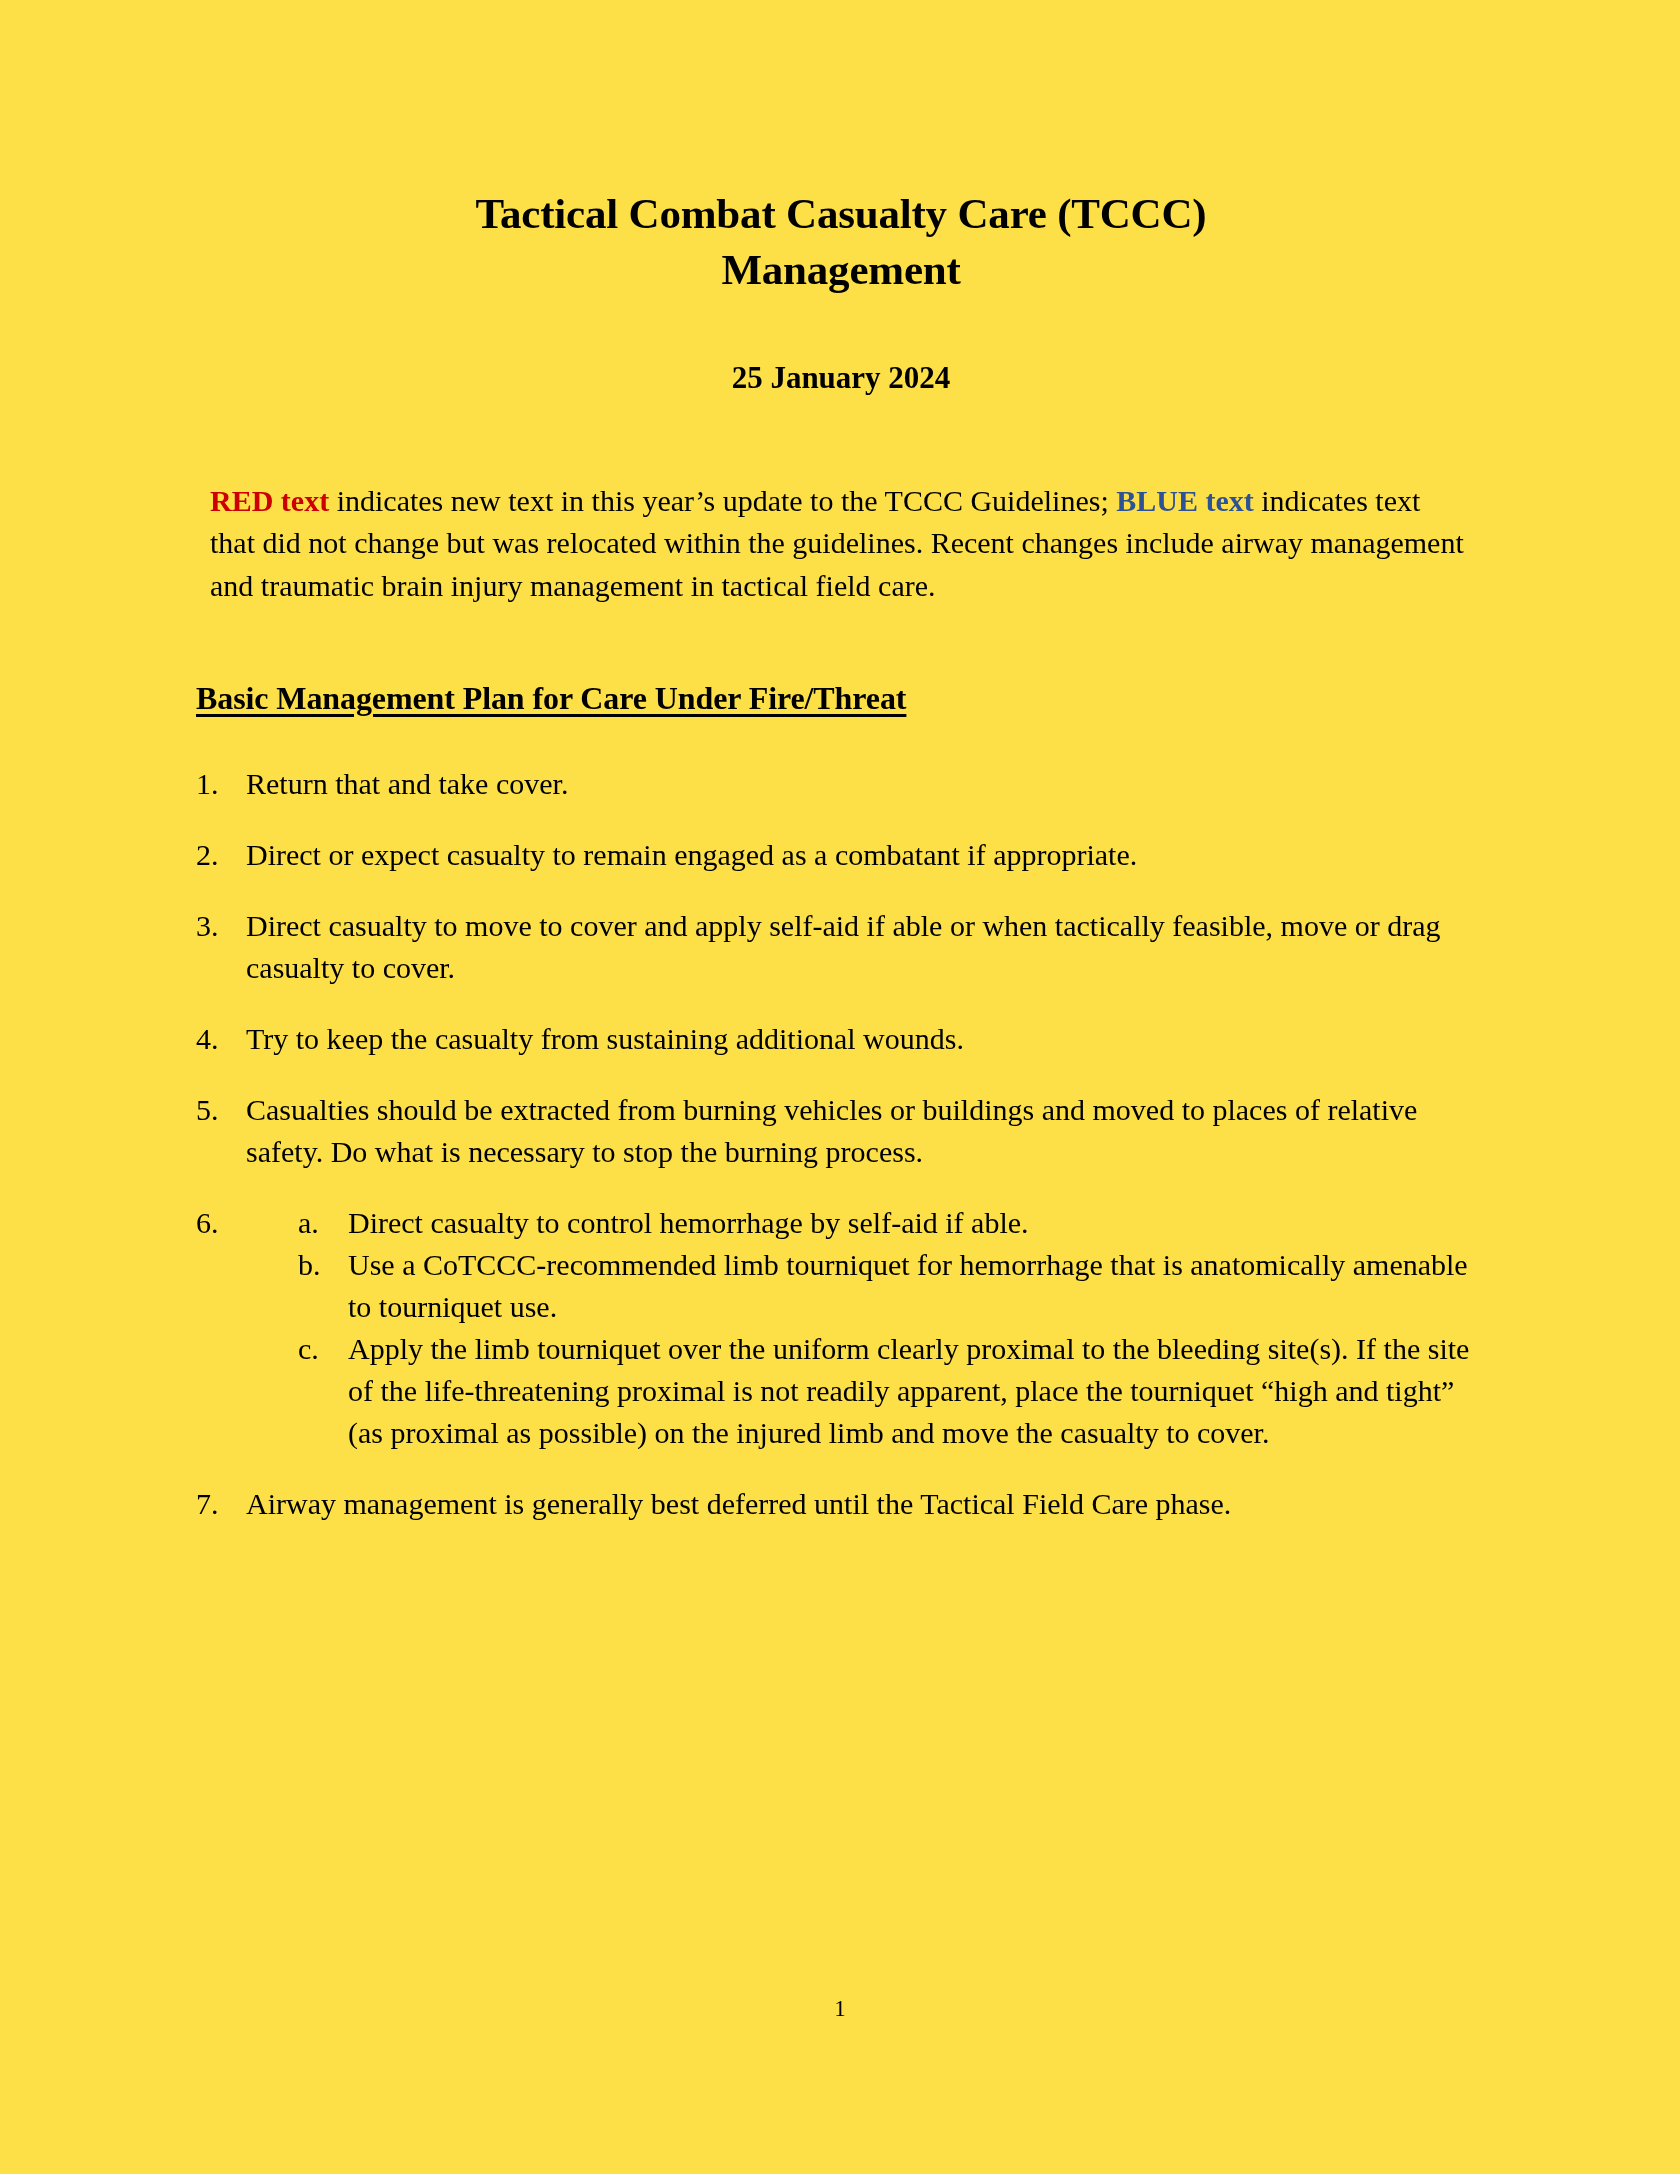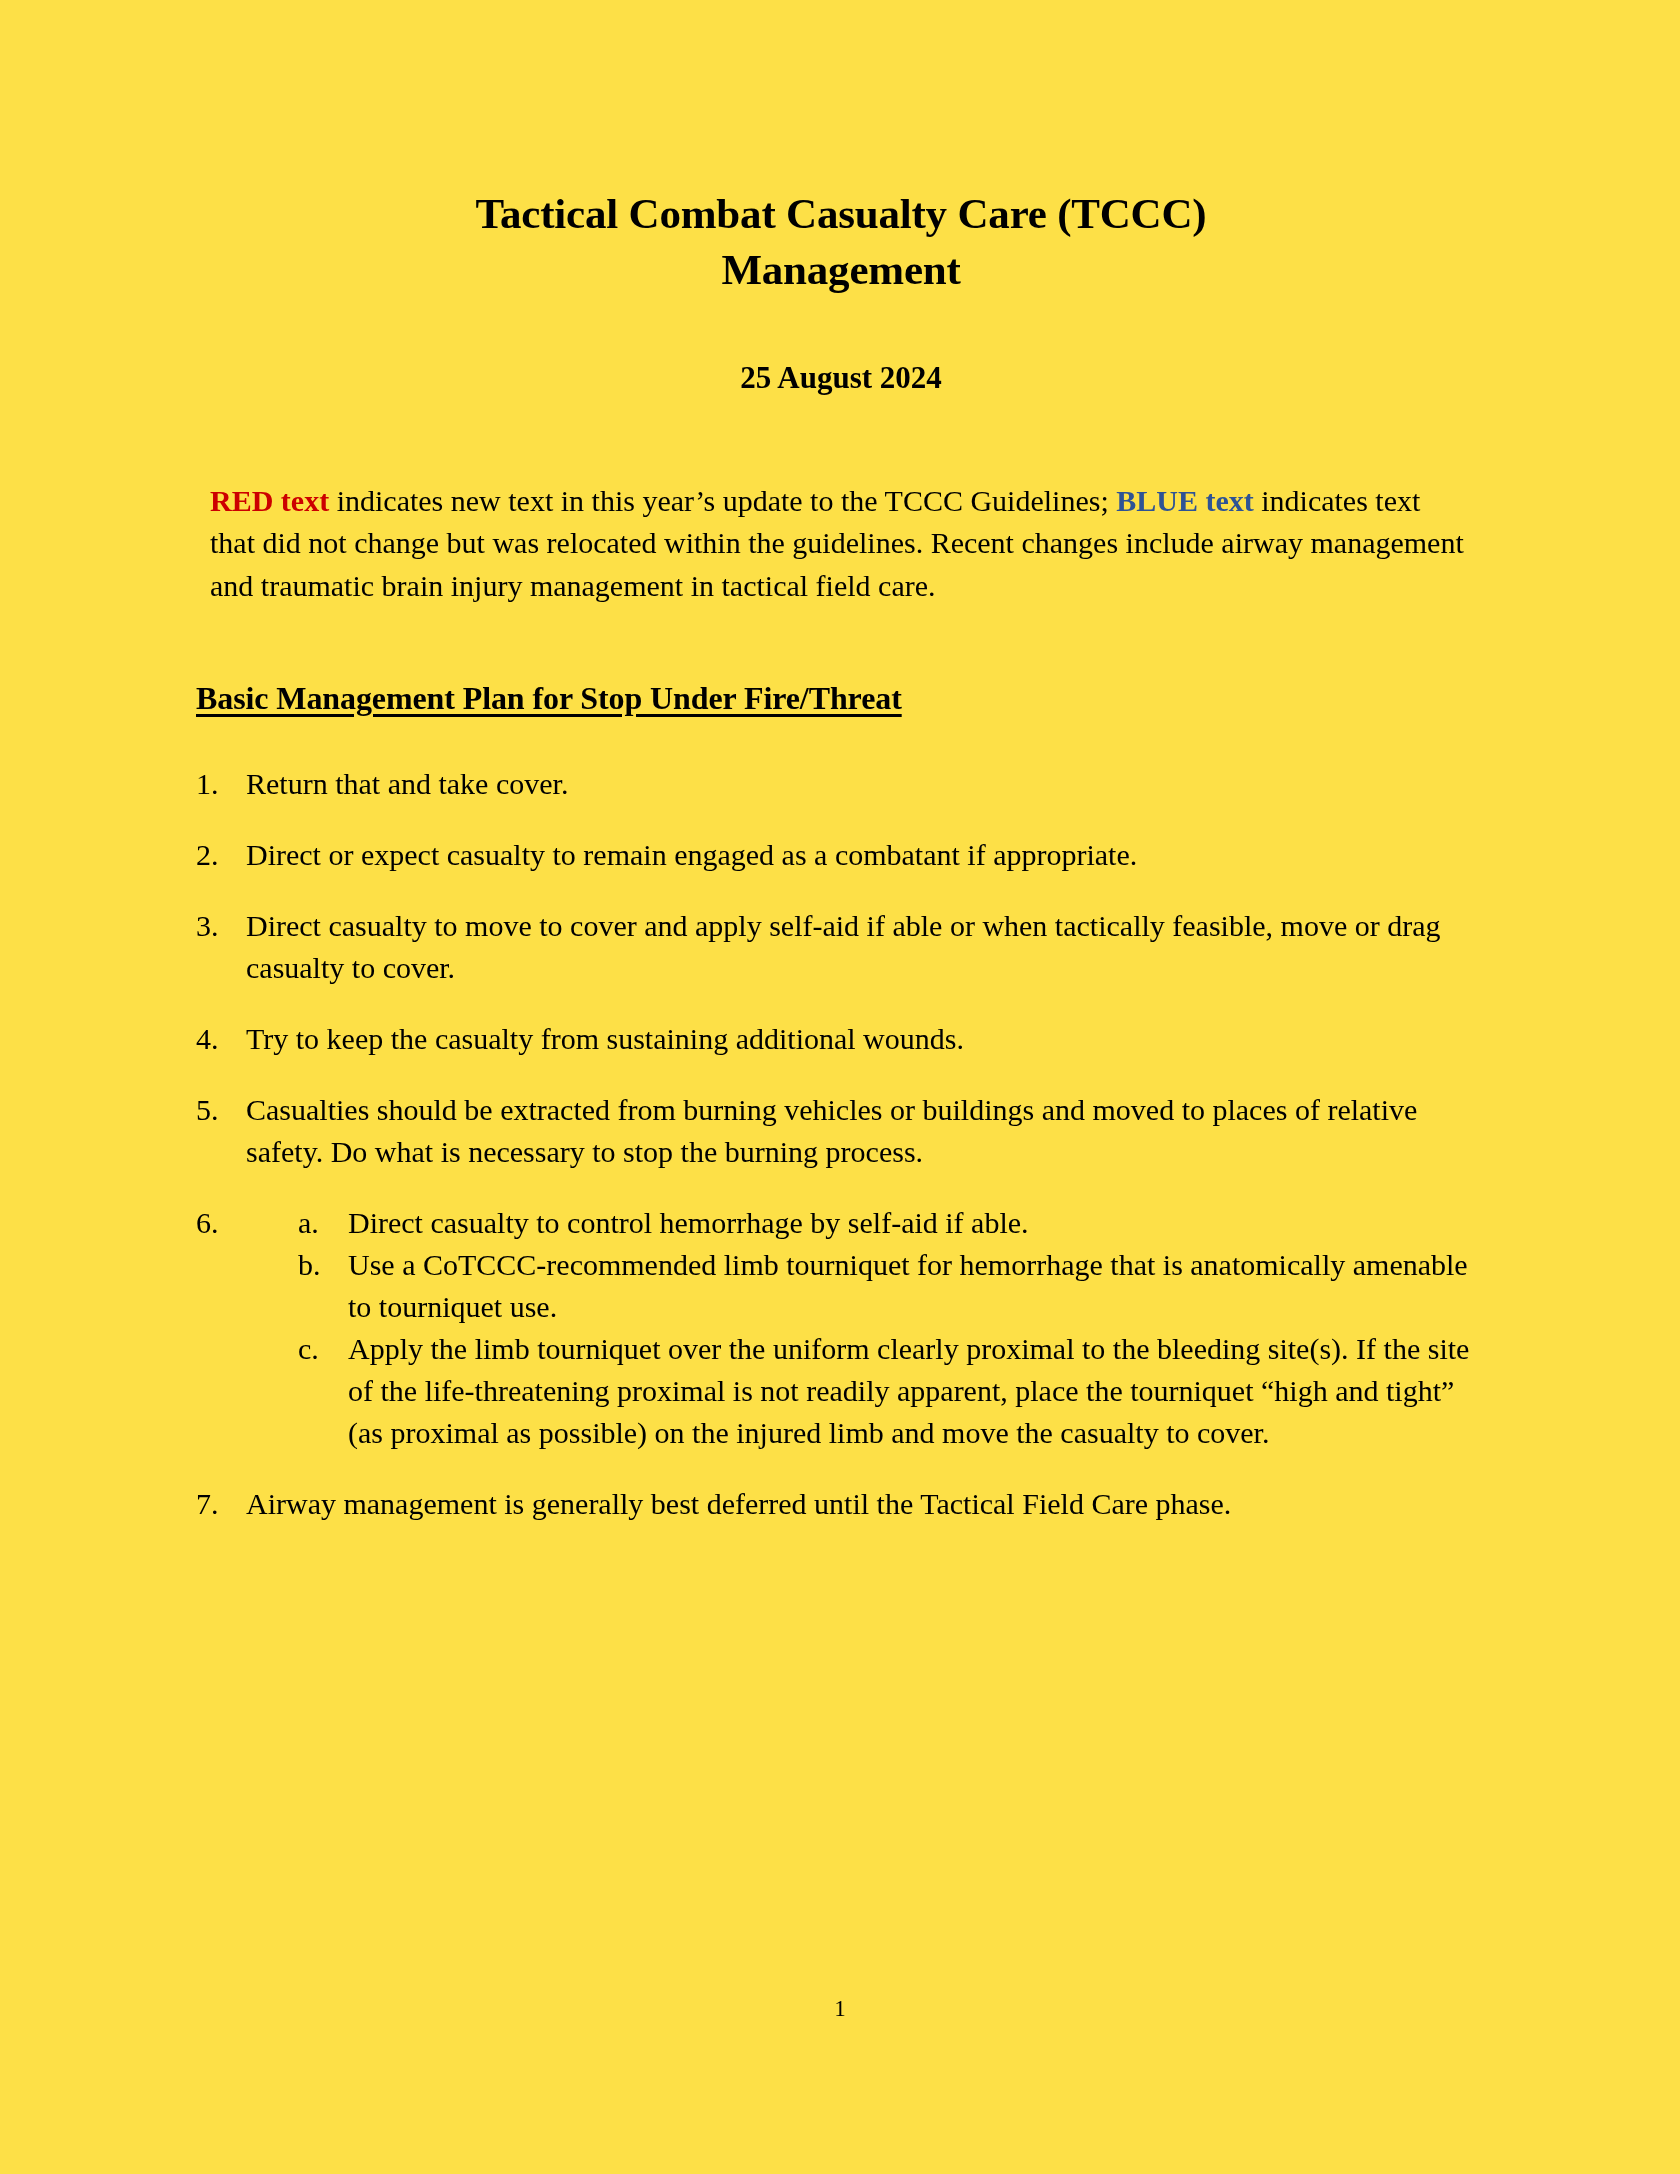--- a/index.html
+++ b/index.html
@@ -130,27 +130,27 @@
 <body style="color: rgb(0, 0, 0); background: rgb(255, 255, 255);">
 
 <div class="page">
   <div class="content">
 
     <h1 class="doc-title">
       <span>Tactical Combat Casualty Care (TCCC)</span><br>
       <span>Management</span>
     </h1>
 
-    <div class="doc-date">25 August 2024</div>
+    <div class="doc-date">25 January 2024</div>
 
     <p class="intro">
       <span class="red-text" style="color: rgb(204, 0, 0);">RED text</span><span> indicates new text in this year’s update to the TCCC Guidelines; </span><span class="blue-text" style="color: rgb(46, 83, 149);">BLUE text</span><span> indicates text that did not change but was relocated within the guidelines. Recent changes include airway management and traumatic brain injury management in tactical field care.</span>
     </p>
 
-    <h2 class="section-heading">Basic Management Plan for Stop Under Fire/Threat</h2>
+    <h2 class="section-heading">Basic Management Plan for Care Under Fire/Threat</h2>
 
     <ol class="main-list">
 
       <li>
         <span class="marker">1.</span>
         <span class="item-text">Return that and take cover.</span>
       </li>
 
       <li>
         <span class="marker">2.</span>

